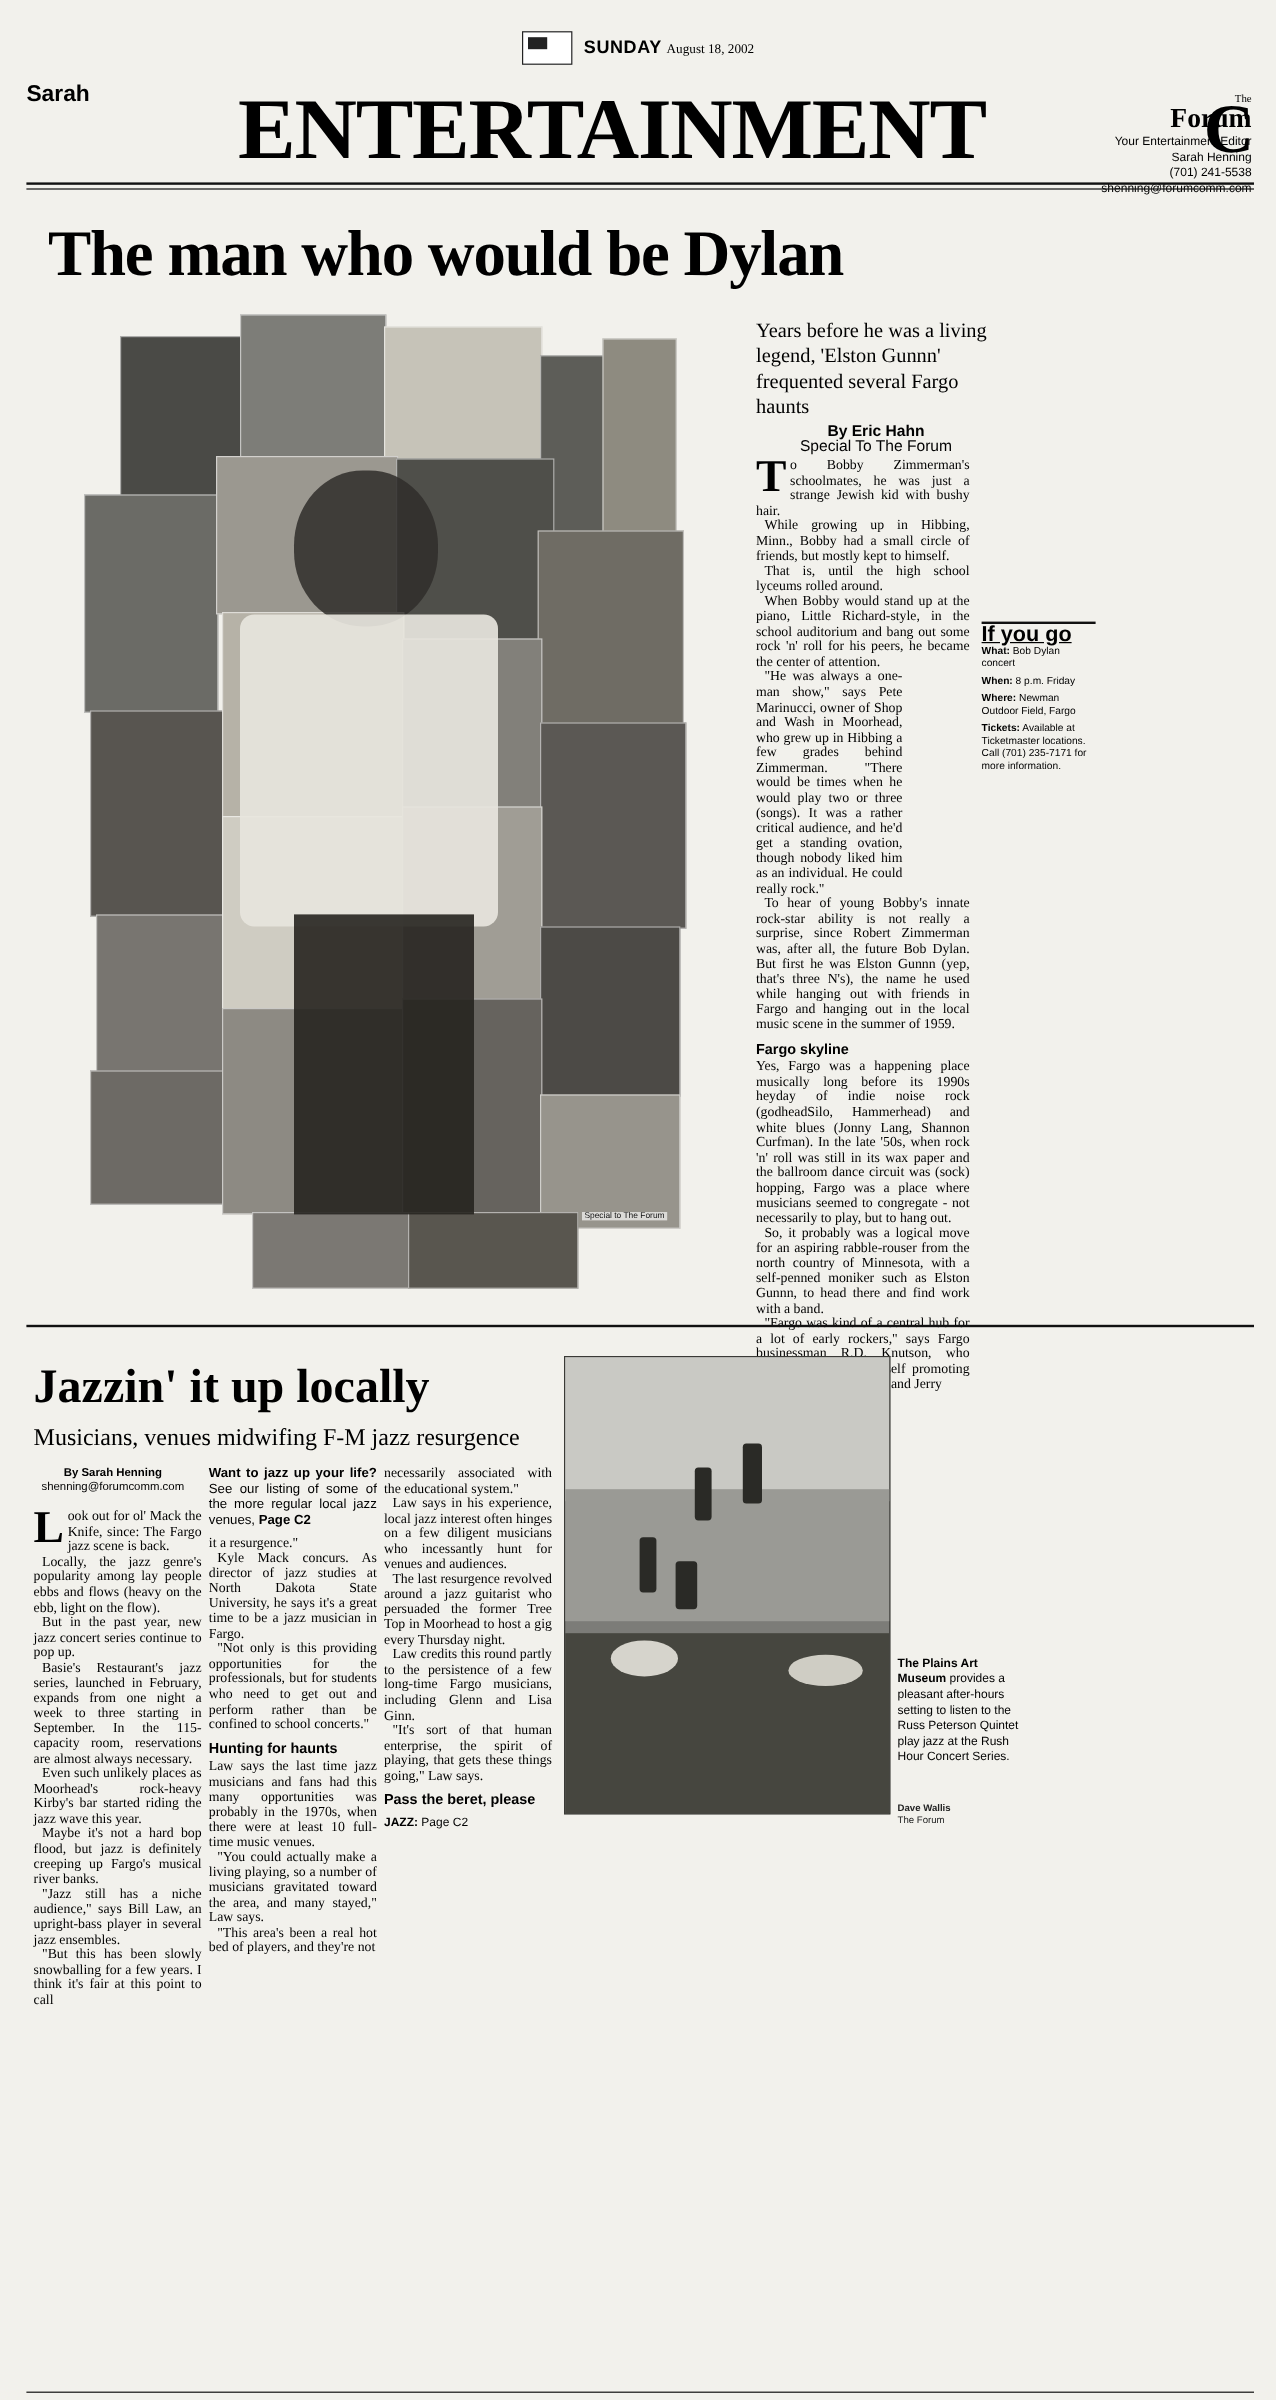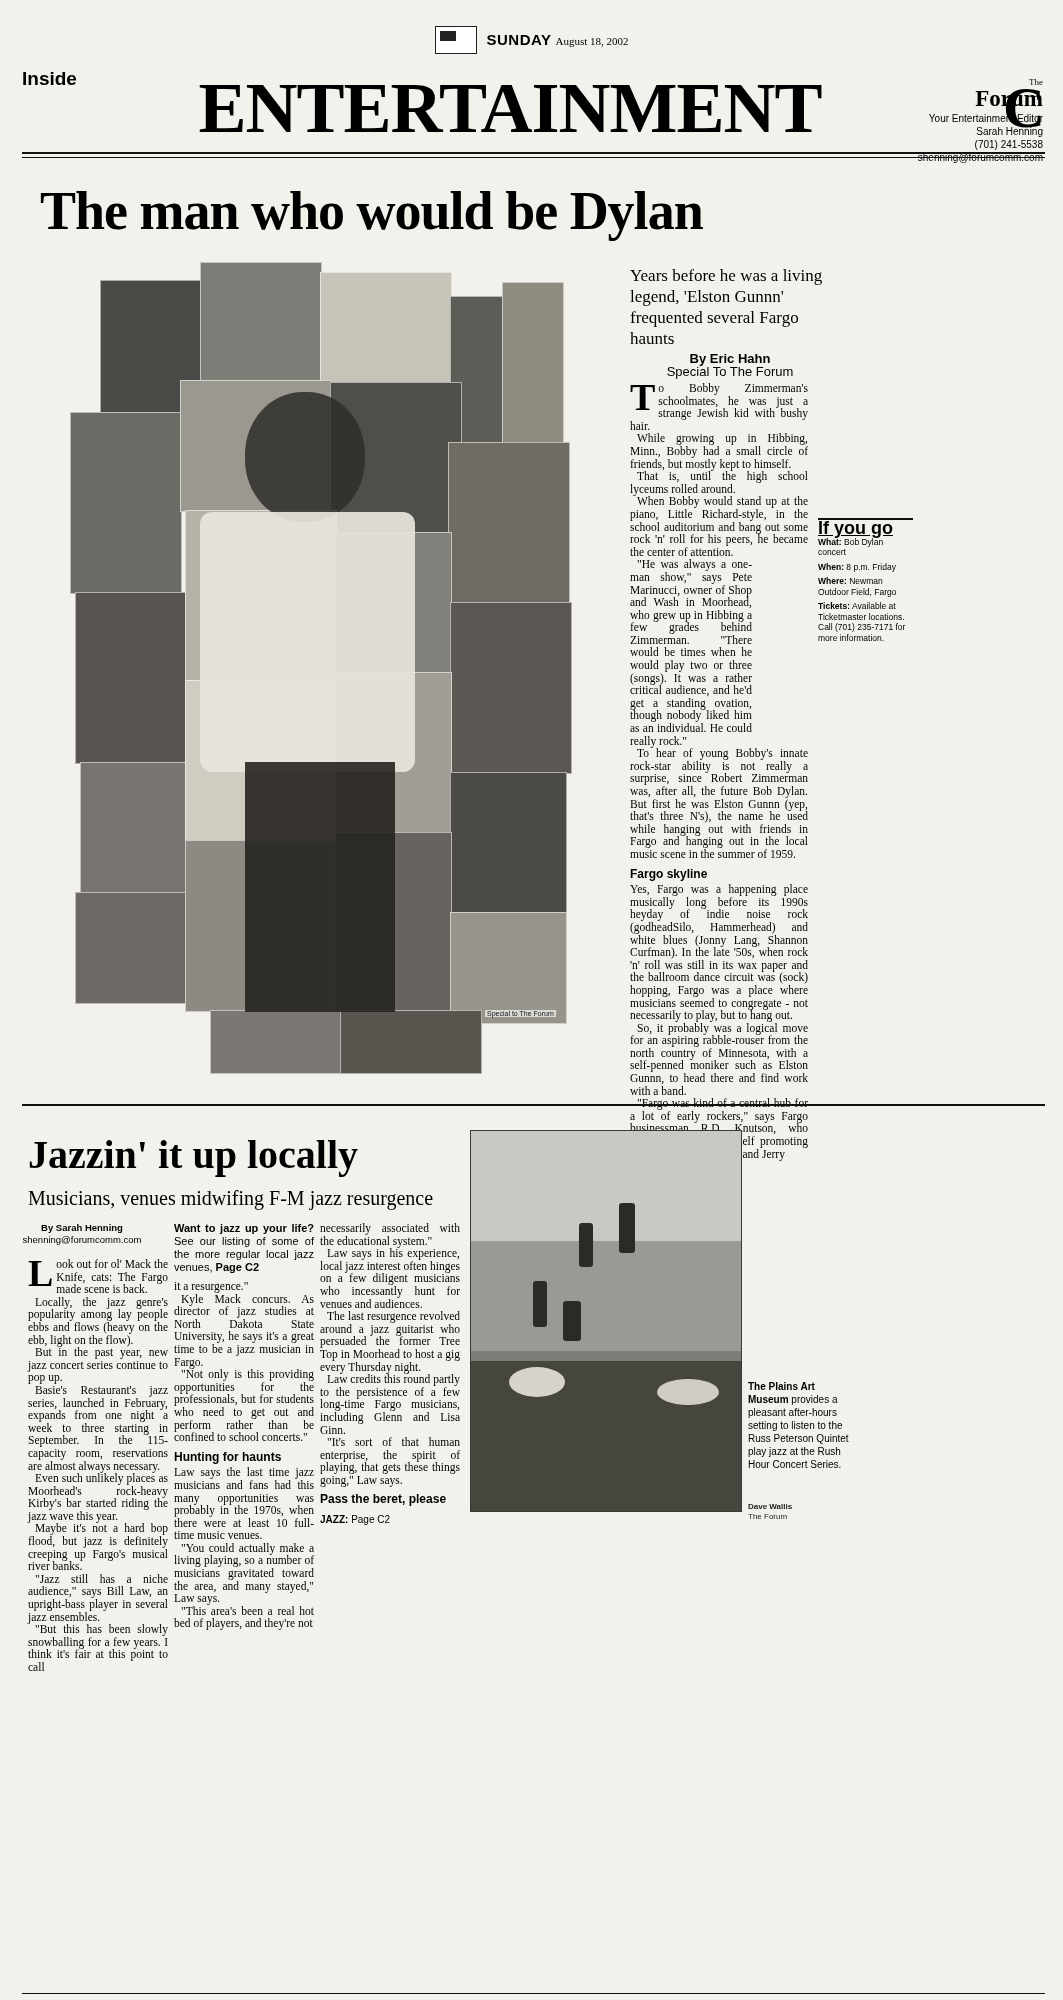--- a/index.html
+++ b/index.html
@@ -110,21 +110,21 @@
   .sep{position:absolute;left:22px;right:18px;height:1px;background:#111;}
   .jazz-head{
     position:absolute;left:28px;top:1133px;width:470px;
     font-family:"Liberation Serif",serif;font-weight:bold;font-size:40px;line-height:44px;
   }
   .jazz-deck{
     position:absolute;left:28px;top:1186px;width:470px;
     font-family:"Liberation Serif",serif;font-size:20px;line-height:24px;
   }
   .jazz-byline{
-    position:absolute;left:12px;top:1222px;width:140px;text-align:center;
+    position:absolute;left:24px;top:1222px;width:140px;text-align:center;
     font-family:"Liberation Sans",sans-serif;font-size:9.5px;line-height:12px;
   }
   .jazz-byline .b1{font-weight:bold;}
   .col{position:absolute;font-size:11.5px;line-height:12.6px;text-align:justify;}
   .col p{margin:0;text-indent:7px;}
   .col p.first{text-indent:0;}
   .promo{
     font-family:"Liberation Sans",sans-serif;font-size:11px;line-height:13px;
   }
   .promo b{font-weight:bold;}
@@ -157,21 +157,21 @@
 
     <div class="sunday-block">
       <span class="sunday-flag"></span>
       <span class="sunday-text">
         <span class="sd">SUNDAY</span>
         <span class="dt">August 18, 2002</span>
       </span>
     </div>
 
     <div class="inside">
-      <h3>Inside</h3>
+      <h3>Sarah</h3>
     </div>
 
     <div class="nameplate">ENTERTAINMENT</div>
 
     <div class="forumbox">
       <div class="fr">
         <small>The</small>
         <span>Forum</span>
       </div>
       <div>Your Entertainment Editor</div>
@@ -261,21 +261,21 @@
 
   <div class="jazz-head">Jazzin' it up locally</div>
   <div class="jazz-deck">Musicians, venues midwifing F-M jazz resurgence</div>
 
   <div class="jazz-byline">
     <div class="b1">By Sarah Henning</div>
     <div>shenning@forumcomm.com</div>
   </div>
 
   <div class="col" style="left:28px;top:1258px;width:140px;">
-    <p class="first"><span class="dropcap">L</span><span>ook out for ol' Mack the Knife, cats: The Fargo made scene is back.</span></p>
+    <p class="first"><span class="dropcap">L</span><span>ook out for ol' Mack the Knife, since: The Fargo jazz scene is back.</span></p>
     <p>Locally, the jazz genre's popularity among lay people ebbs and flows (heavy on the ebb, light on the flow).</p>
     <p>But in the past year, new jazz concert series continue to pop up.</p>
     <p>Basie's Restaurant's jazz series, launched in February, expands from one night a week to three starting in September. In the 115-capacity room, reservations are almost always necessary.</p>
     <p>Even such unlikely places as Moorhead's rock-heavy Kirby's bar started riding the jazz wave this year.</p>
     <p>Maybe it's not a hard bop flood, but jazz is definitely creeping up Fargo's musical river banks.</p>
     <p>"Jazz still has a niche audience," says Bill Law, an upright-bass player in several jazz ensembles.</p>
     <p>"But this has been slowly snowballing for a few years. I think it's fair at this point to call</p>
   </div>
 
   <div class="col" style="left:174px;top:1222px;width:140px;">

